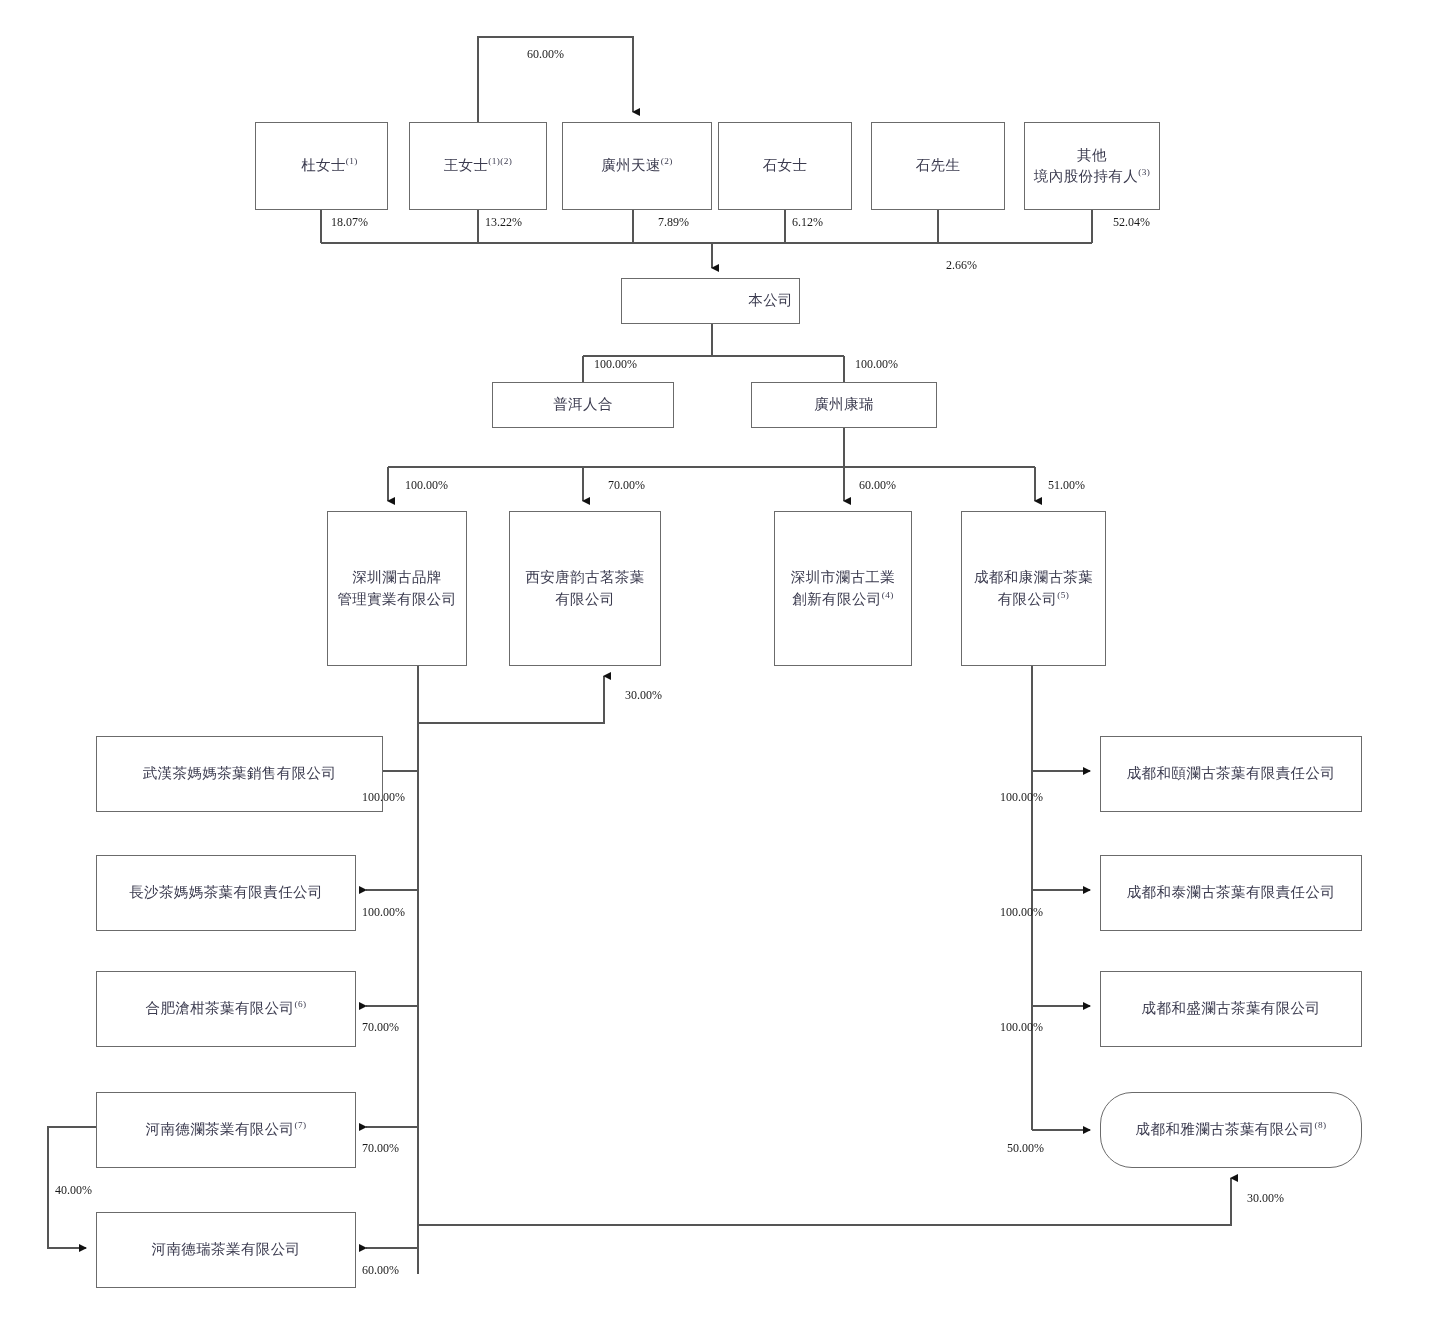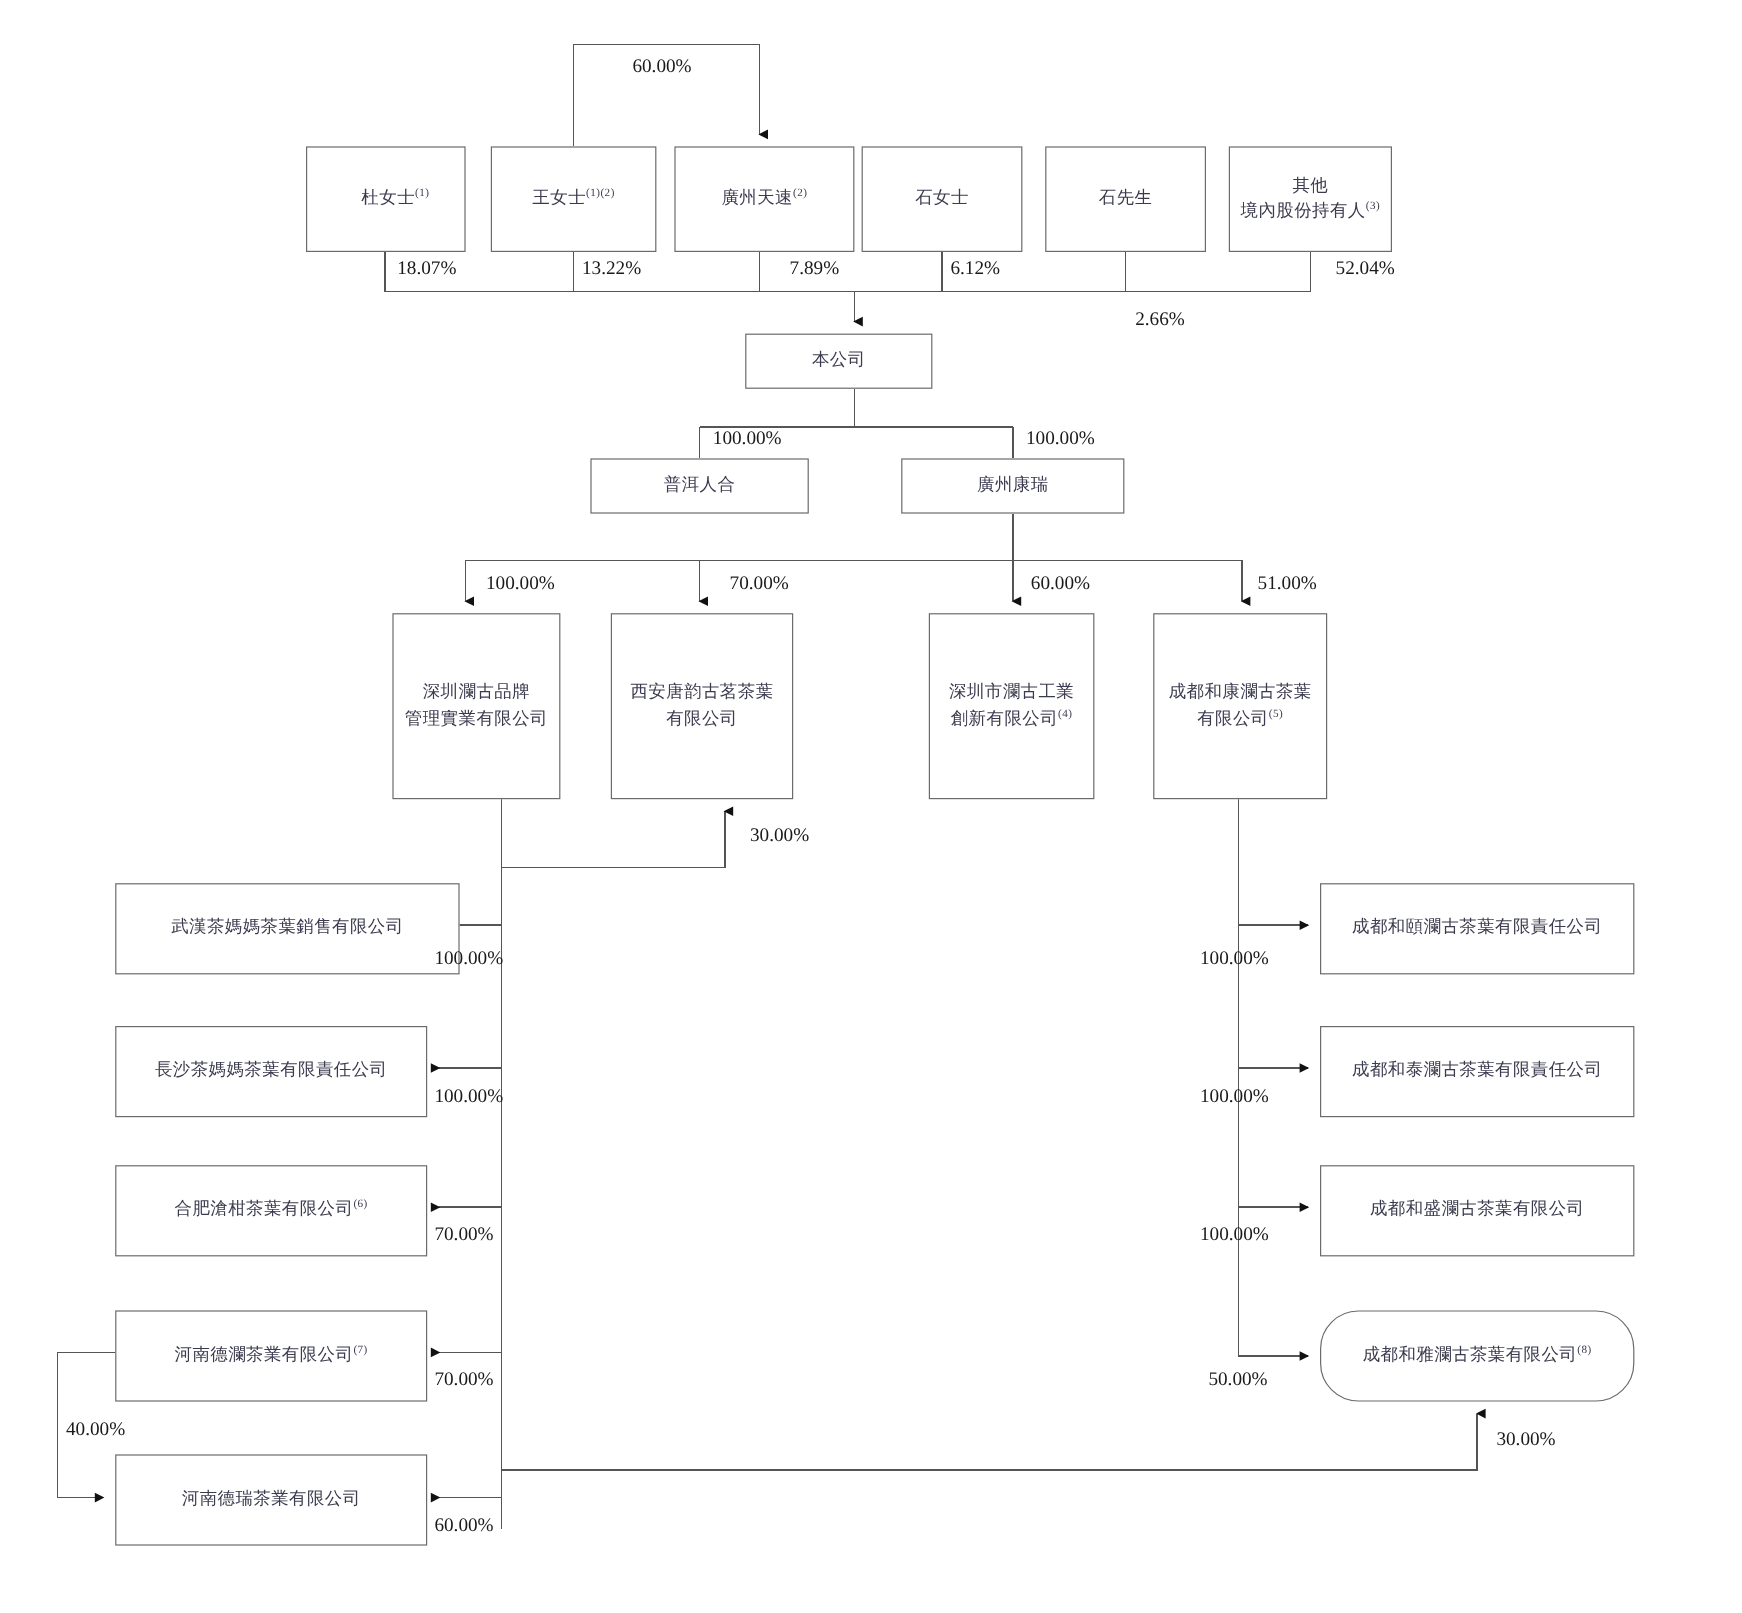--- a/index.html
+++ b/index.html
@@ -44,21 +44,21 @@
     display: block;
     white-space: pre-line;
   }
   .node sup {
     font-size: 0.64em;
     vertical-align: super;
     line-height: 0;
   }
   .edge-label {
     position: absolute;
-    font-size: 16px;
+    font-size: 12px;
     color: #1a1a1a;
     white-space: nowrap;
     font-family: "Liberation Serif", "DejaVu Serif", serif;
   }
 </style>
 </head>
 <body>
 
 <div id="chart-root">
 
@@ -142,21 +142,21 @@
     <span class="lbl">石女士</span>
   </div>
   <div class="node" style="left: 871px; top: 122px; width: 134px; height: 88px;">
     <span class="lbl">石先生</span>
   </div>
   <div class="node" style="left: 1024px; top: 122px; width: 136px; height: 88px;">
     <span class="lbl">其他
 境內股份持有人<sup>(3)</sup></span>
   </div>
 
-  <div class="node" style="left: 621px; top: 278px; width: 156px; height: 46px;">
+  <div class="node" style="left: 621px; top: 278px; width: 179px; height: 46px; justify-content: flex-end;">
     <span class="lbl">本公司</span>
   </div>
 
   <div class="node" style="left: 492px; top: 382px; width: 182px; height: 46px;">
     <span class="lbl">普洱人合</span>
   </div>
   <div class="node" style="left: 751px; top: 382px; width: 186px; height: 46px;">
     <span class="lbl">廣州康瑞</span>
   </div>
 

